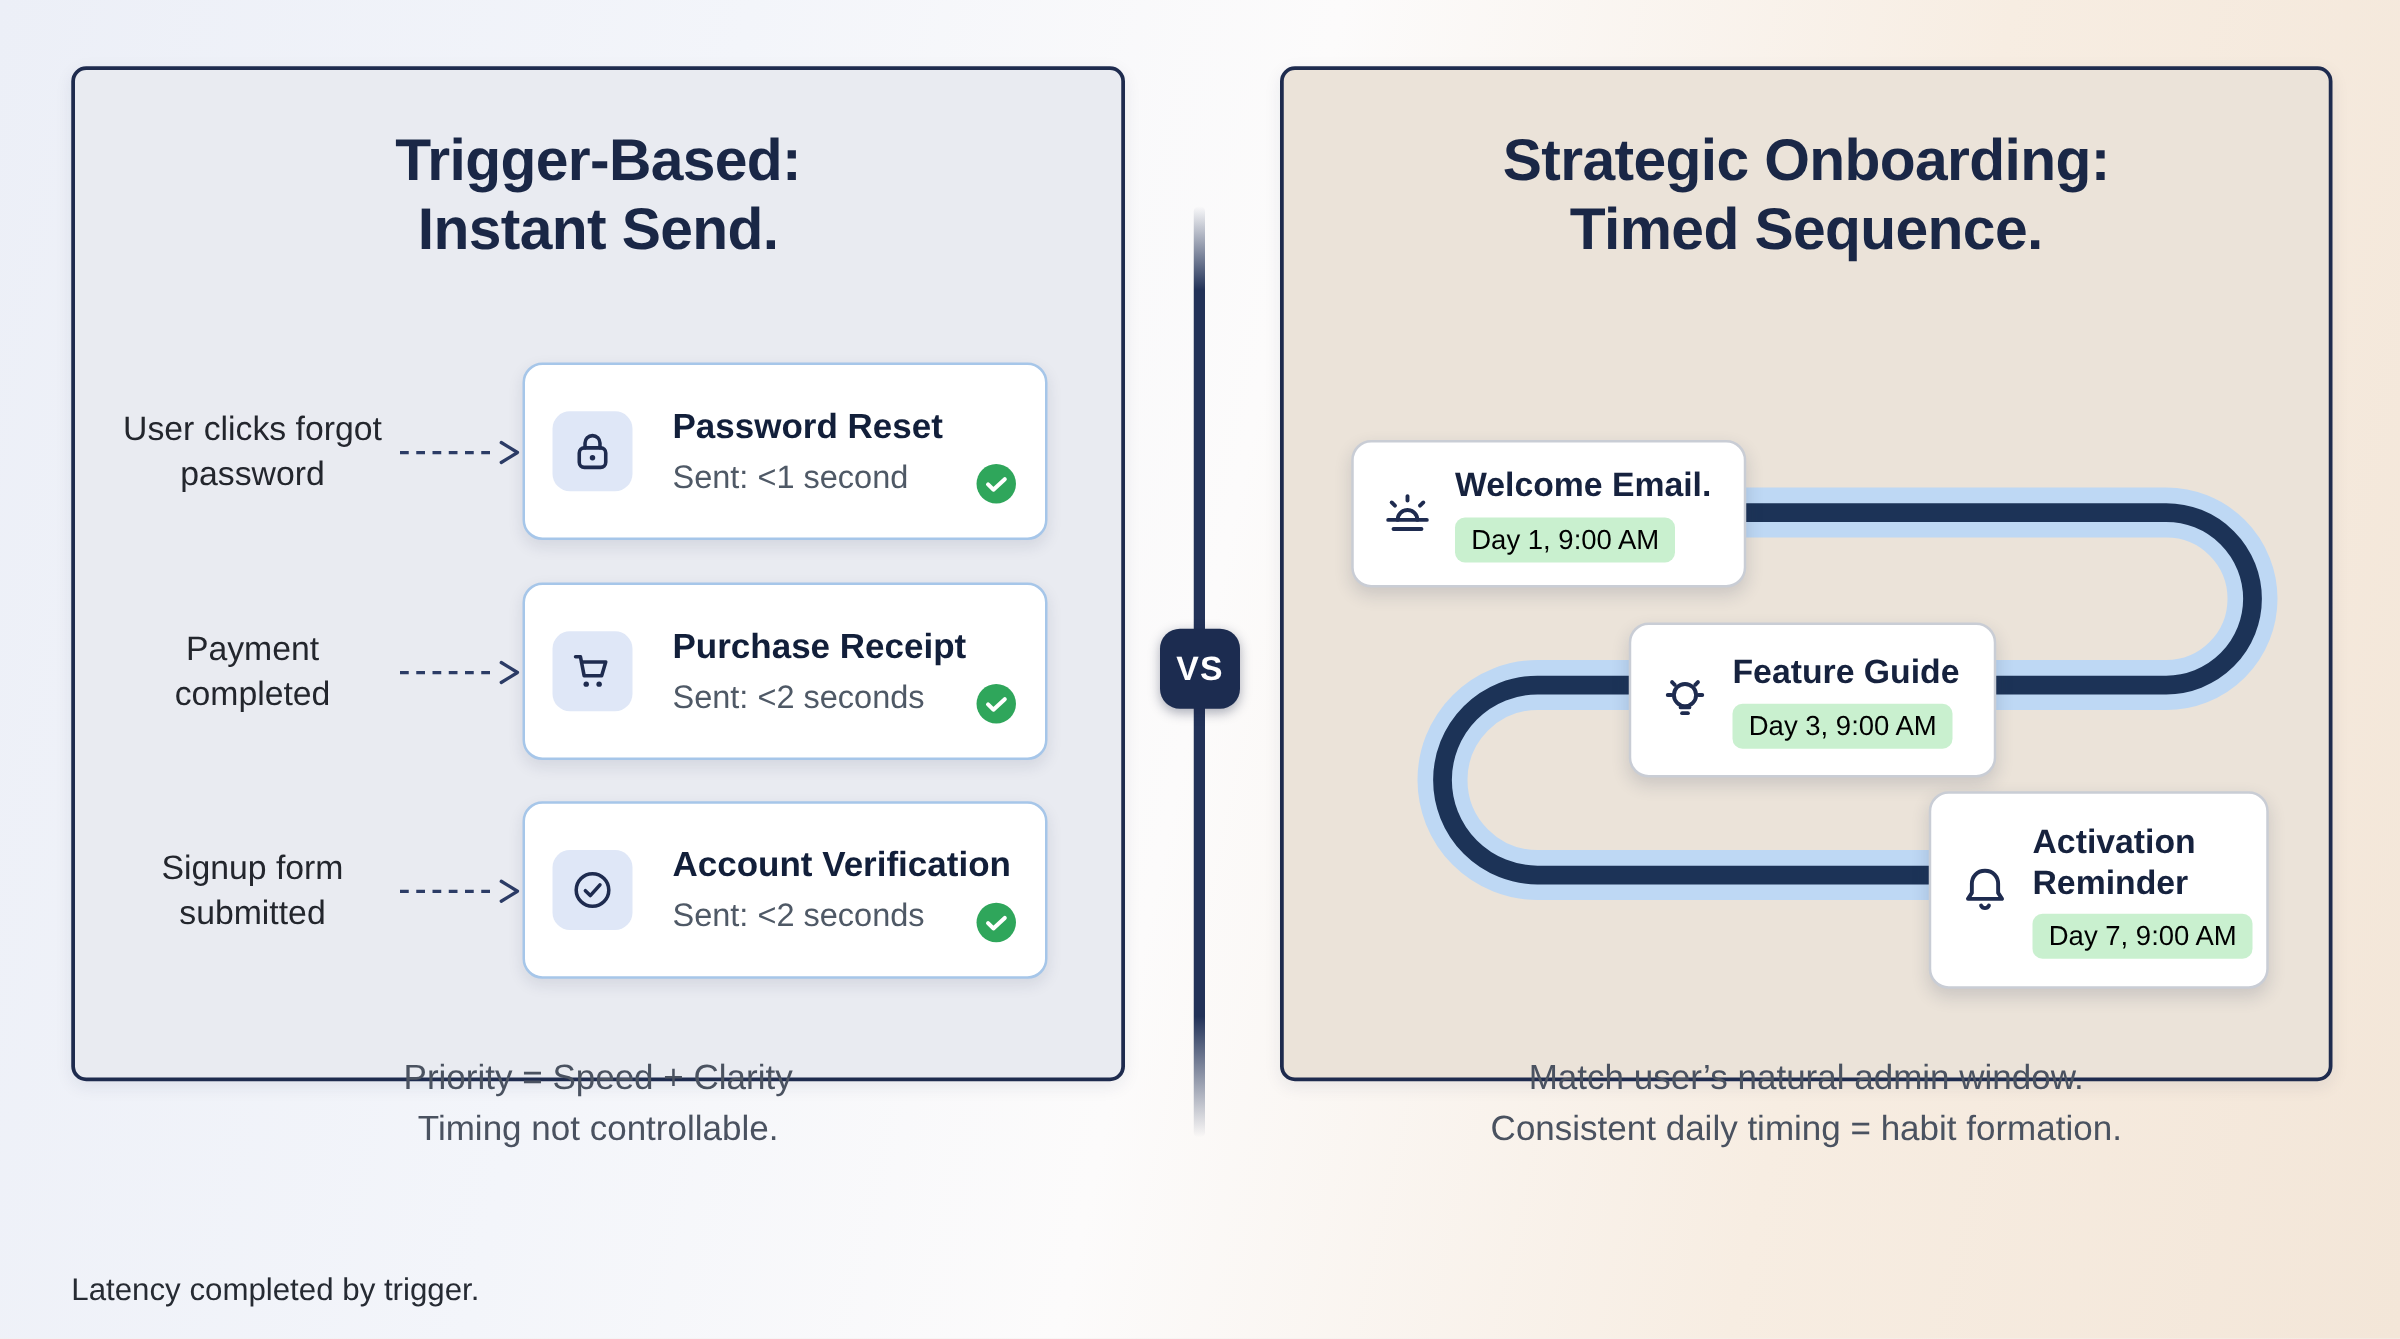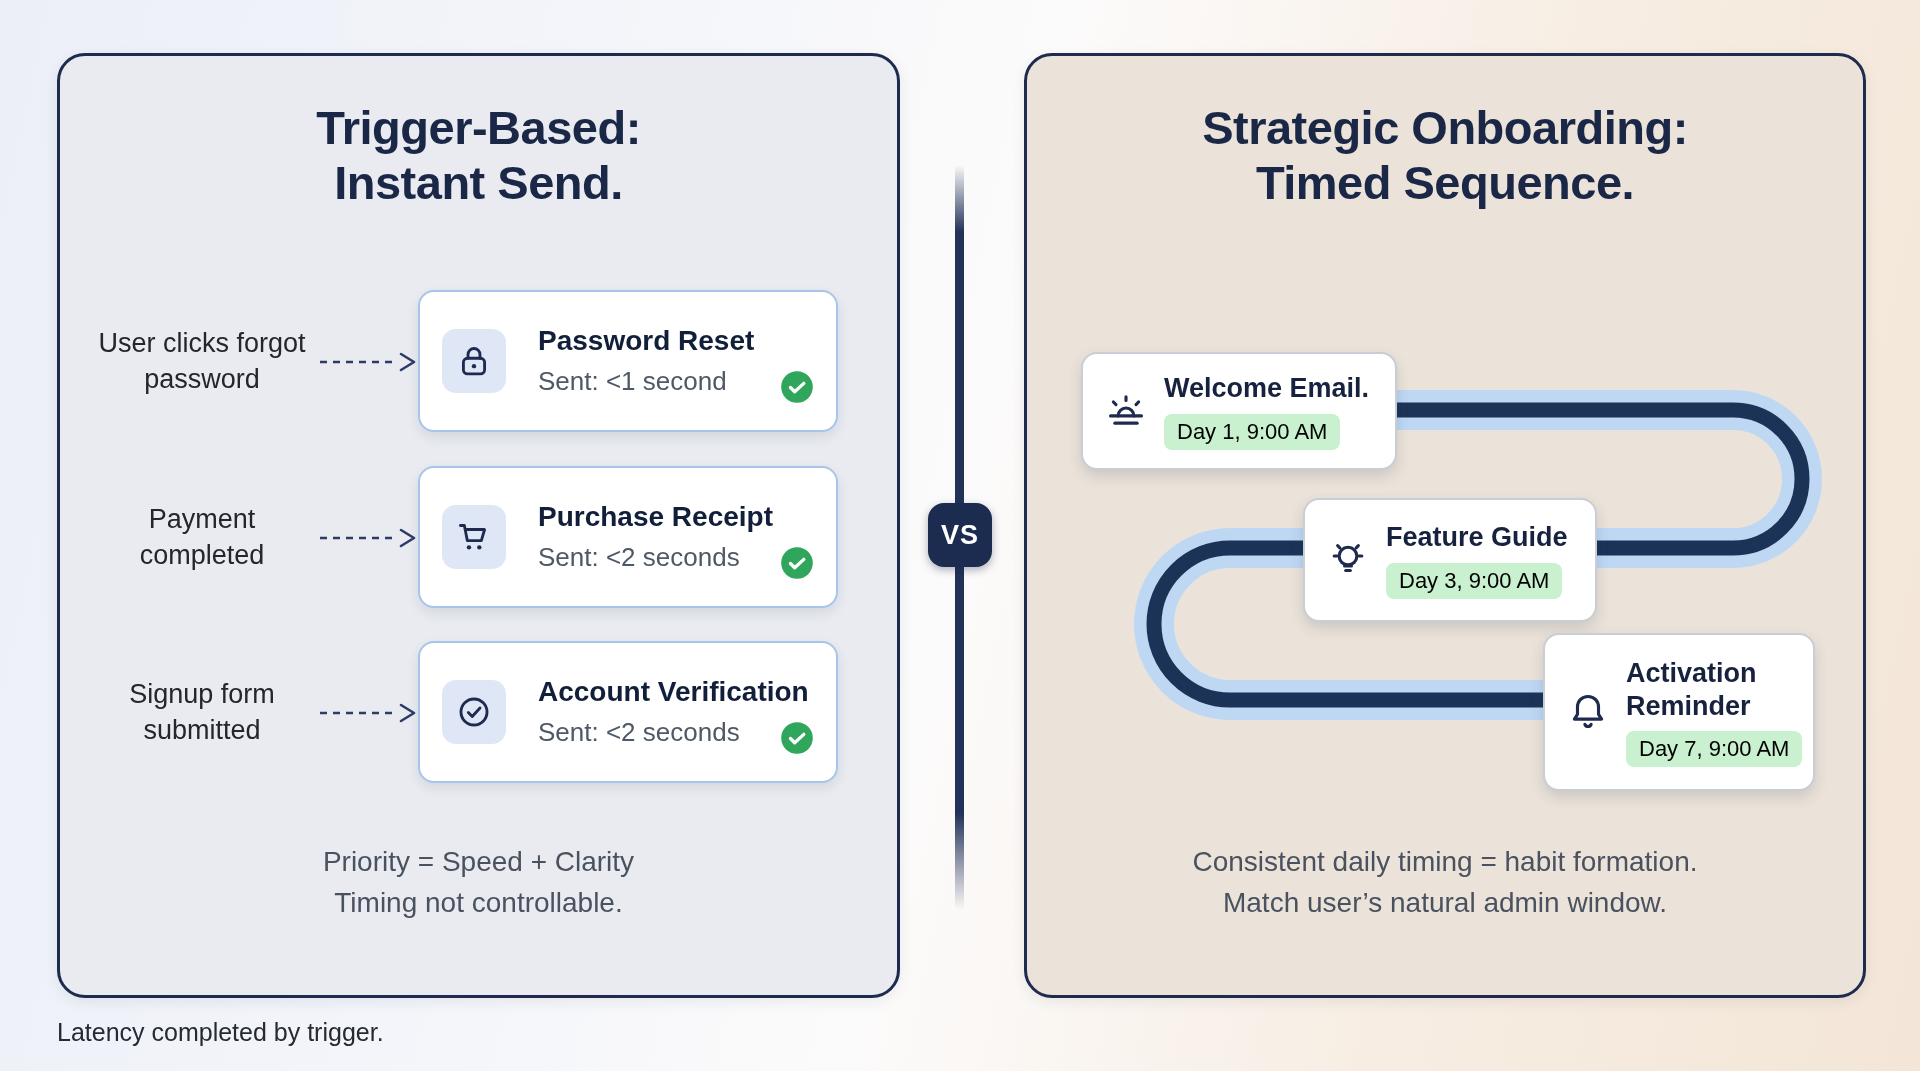--- a/index.html
+++ b/index.html
@@ -2,21 +2,21 @@
 <html><head>
 <meta charset="utf-8">
 <style>
   html,body{margin:0;padding:0;background:#f3f1ee;}
   .stage{
     position:relative;width:1920px;height:1071px;overflow:hidden;
     font-family:"Liberation Sans",sans-serif;
     background:linear-gradient(102deg,#ecEFf7 0%,#f3f5fa 28%,#fcfbfb 50%,#f7ede2 75%,#f3e6d8 100%);
   }
   
-  .panel{position:absolute;top:53px;height:945px;border:3px solid #1e2b4e;border-radius:28px;box-sizing:border-box;box-shadow:0 4px 14px rgba(30,42,80,.08);}
+  .panel{position:absolute;top:53px;height:812px;border:3px solid #1e2b4e;border-radius:12px;box-sizing:border-box;box-shadow:0 4px 14px rgba(30,42,80,.08);}
   .panel-left{left:57px;width:843px;background:#e9ebf1;}
   .panel-right{left:1024px;width:842px;background:#ebe3d9;}
   .panel-title{position:absolute;top:44px;left:0;right:0;text-align:center;font-size:47px;font-weight:700;color:#1a2746;line-height:1.18;letter-spacing:-.5px;}
   .panel-note{position:absolute;top:786px;left:0;right:0;text-align:center;font-size:28px;color:#4a5260;line-height:1.45;}
   
   .trow{position:absolute;left:26px;height:142px;display:flex;align-items:center;}
   .trow1{top:234px;} .trow2{top:410px;} .trow3{top:585px;}
   .tlabel{width:232px;text-align:center;font-size:27px;color:#23262d;line-height:1.35;}
   .tarrow{width:100px;flex:0 0 auto;}
   .lcard{position:relative;width:420px;height:142px;background:#ffffff;border:2.5px solid #a6c6e9;border-radius:16px;display:flex;align-items:center;gap:32px;padding:0 22px;box-sizing:border-box;box-shadow:0 5px 12px rgba(30,42,80,.10);}
@@ -203,20 +203,20 @@
           <path d="M12.1 21.6 a2.1 2.1 0 0 0 3.8 0"></path>
         </svg>
       </div>
       <div class="rbody">
         <div class="rtitle" style="max-width:165px;">Activation Reminder</div>
         <div class="rbadge">Day 7, 9:00 AM</div>
       </div>
     </div>
 
     <div class="panel-note">
+      <div>Match user’s natural admin window.</div>
       <div>Consistent daily timing = habit formation.</div>
-      <div>Match user’s natural admin window.</div>
     </div>
   </div>
 
   <div class="caption-left">Latency completed by trigger.</div>
 
 </div>
 
 </body></html>

